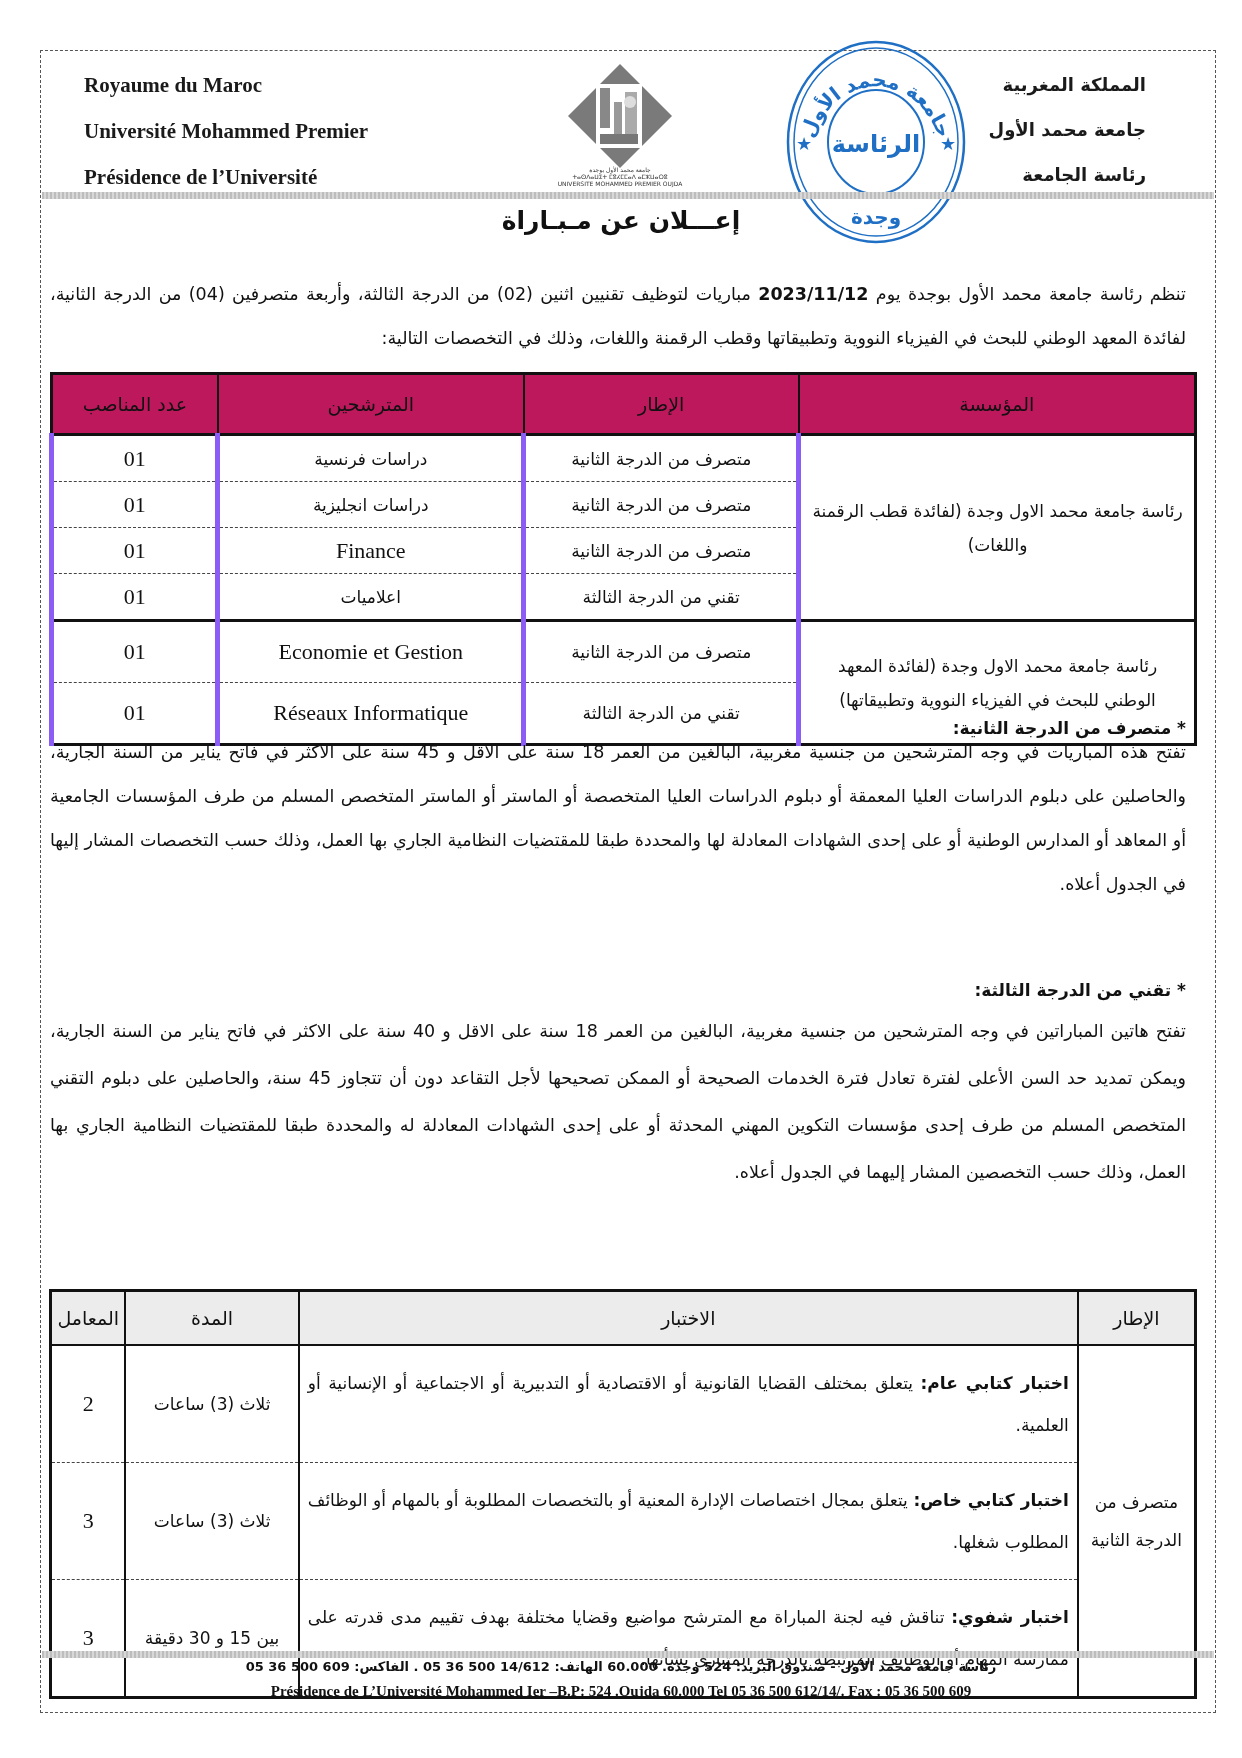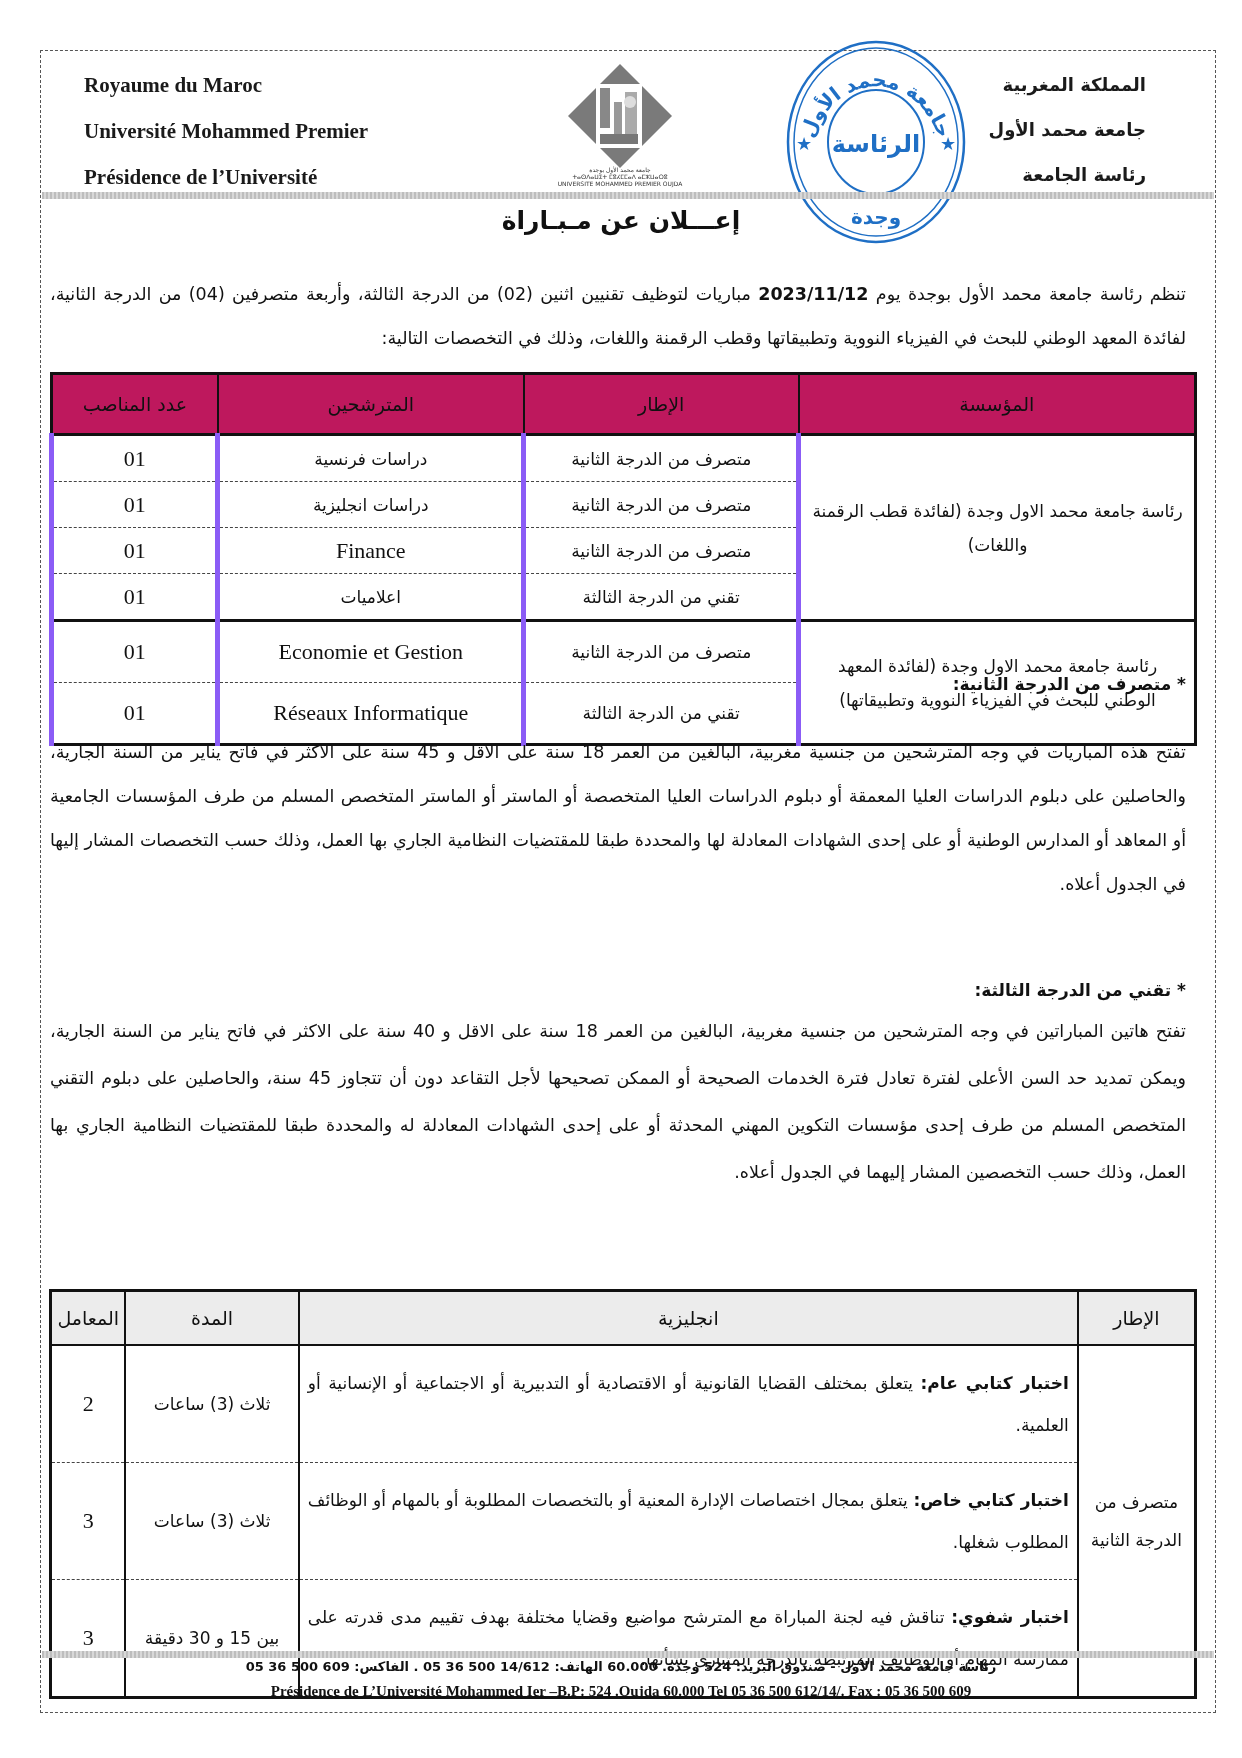--- a/index.html
+++ b/index.html
@@ -148,39 +148,39 @@
       <td class="latin">01</td>
     </tr>
     <tr style="height:62px">
       <td>تقني من الدرجة الثالثة</td>
       <td class="latin">Réseaux Informatique</td>
       <td class="latin">01</td>
     </tr>
   </tbody>
 </table>
 
-<div class="subhead" style="top:674px;">* متصرف من الدرجة الثانية:</div>
+<div class="subhead" style="top:718px;">* متصرف من الدرجة الثانية:</div>
 <div class="para" style="top:730px;">تفتح هذه المباريات في وجه المترشحين من جنسية مغربية، البالغين من العمر 18 سنة على الاقل و 45 سنة على الاكثر في فاتح يناير من السنة الجارية، والحاصلين على دبلوم الدراسات العليا المعمقة أو دبلوم الدراسات العليا المتخصصة أو الماستر أو الماستر المتخصص المسلم من طرف المؤسسات الجامعية أو المعاهد أو المدارس الوطنية أو على إحدى الشهادات المعادلة لها والمحددة طبقا للمقتضيات النظامية الجاري بها العمل، وذلك حسب التخصصات المشار إليها في الجدول أعلاه.</div>
 
 <div class="subhead" style="top:980px;">* تقني من الدرجة الثالثة:</div>
 <div class="para" style="top:1008px; line-height:47px;">تفتح هاتين المباراتين في وجه المترشحين من جنسية مغربية، البالغين من العمر 18 سنة على الاقل و 40 سنة على الاكثر في فاتح يناير من السنة الجارية، ويمكن تمديد حد السن الأعلى لفترة تعادل فترة الخدمات الصحيحة أو الممكن تصحيحها لأجل التقاعد دون أن تتجاوز 45 سنة، والحاصلين على دبلوم التقني المتخصص المسلم من طرف إحدى مؤسسات التكوين المهني المحدثة أو على إحدى الشهادات المعادلة له والمحددة طبقا للمقتضيات النظامية الجاري بها العمل، وذلك حسب التخصصين المشار إليهما في الجدول أعلاه.</div>
 
 <div class="subhead" style="top:1292px; font-size:22px;">تشتمل المباريات على الاختبارات التالية:</div>
 
 <table class="t2">
   <colgroup>
       <col style="width:110px">
       <col style="width:728px">
       <col style="width:162px">
       <col style="width:70px">
     </colgroup>
   <thead>
     <tr>
       <th>الإطار</th>
-      <th>انجليزية</th>
+      <th>الاختبار</th>
       <th>المدة</th>
       <th>المعامل</th>
     </tr>
   </thead>
   <tbody>
     <tr style="height:82px">
       <td class="cadre" rowspan="3">متصرف من الدرجة الثانية</td>
       <td class="exam" style="border-top:2px solid #111"><b>اختبار كتابي عام:</b> <span>يتعلق بمختلف القضايا القانونية أو الاقتصادية أو التدبيرية أو الاجتماعية أو الإنسانية أو العلمية.</span></td>
       <td style="border-top:2px solid #111">ثلاث (3) ساعات</td>
       <td class="latin" style="border-top:2px solid #111">2</td>

